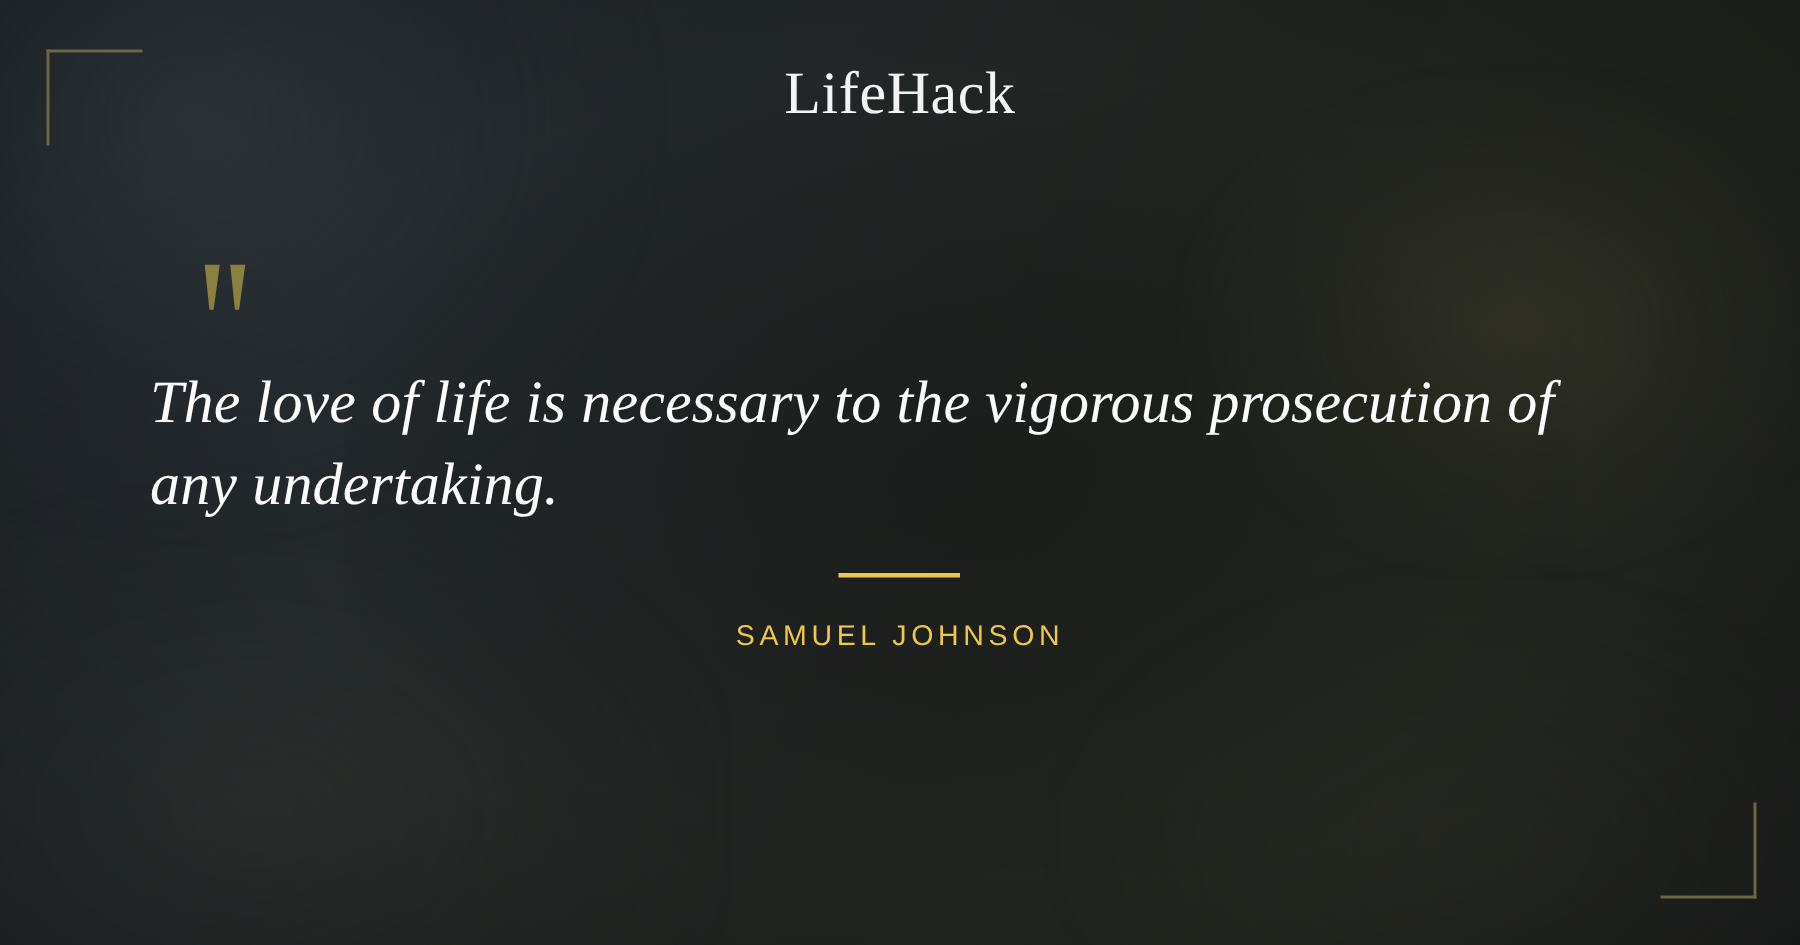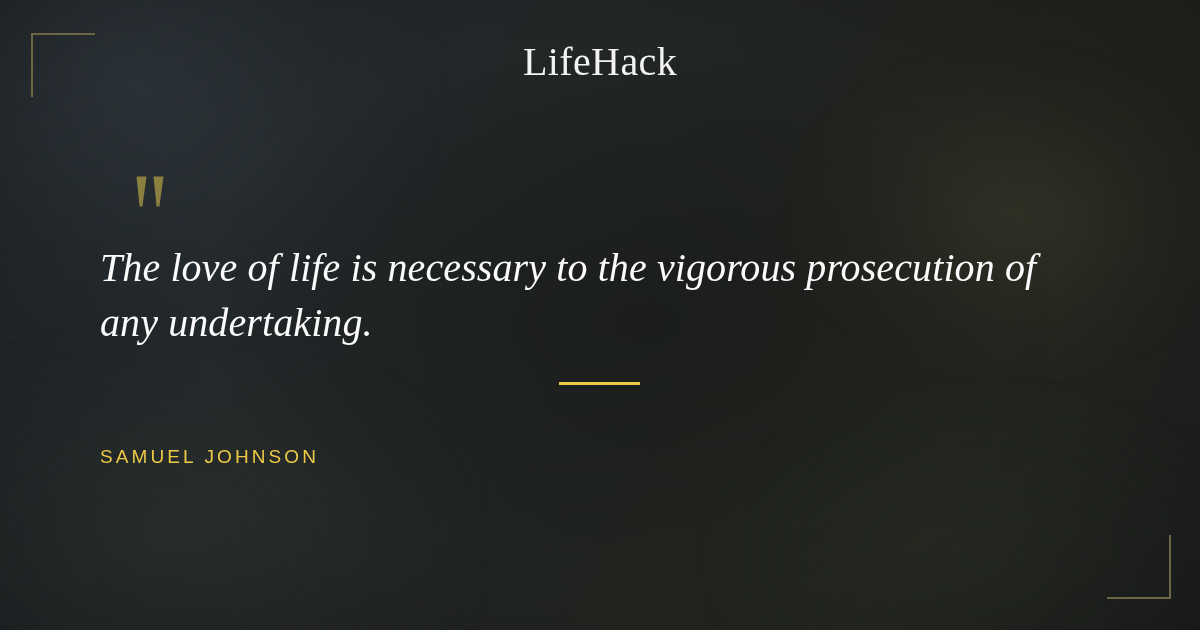--- a/index.html
+++ b/index.html
@@ -135,27 +135,27 @@
     width: 81px;
     height: 3px;
     background: #edc945;
   }
 
   .author {
     position: absolute;
     left: 0;
     top: 243px;
     width: 1000px;
+    text-align: center;
     font-family: "Liberation Sans", sans-serif;
     font-size: 19px;
     line-height: 24px;
     font-weight: 400;
     letter-spacing: 3.1px;
     color: #edc945;
-    margin-top: 32px;
   }
 </style>
 </head>
 <body>
 
 <div class="canvas">
 
   <div class="bg-base"></div>
   <div class="bg-glow-tl"></div>
   <div class="bg-glow-tr"></div>

